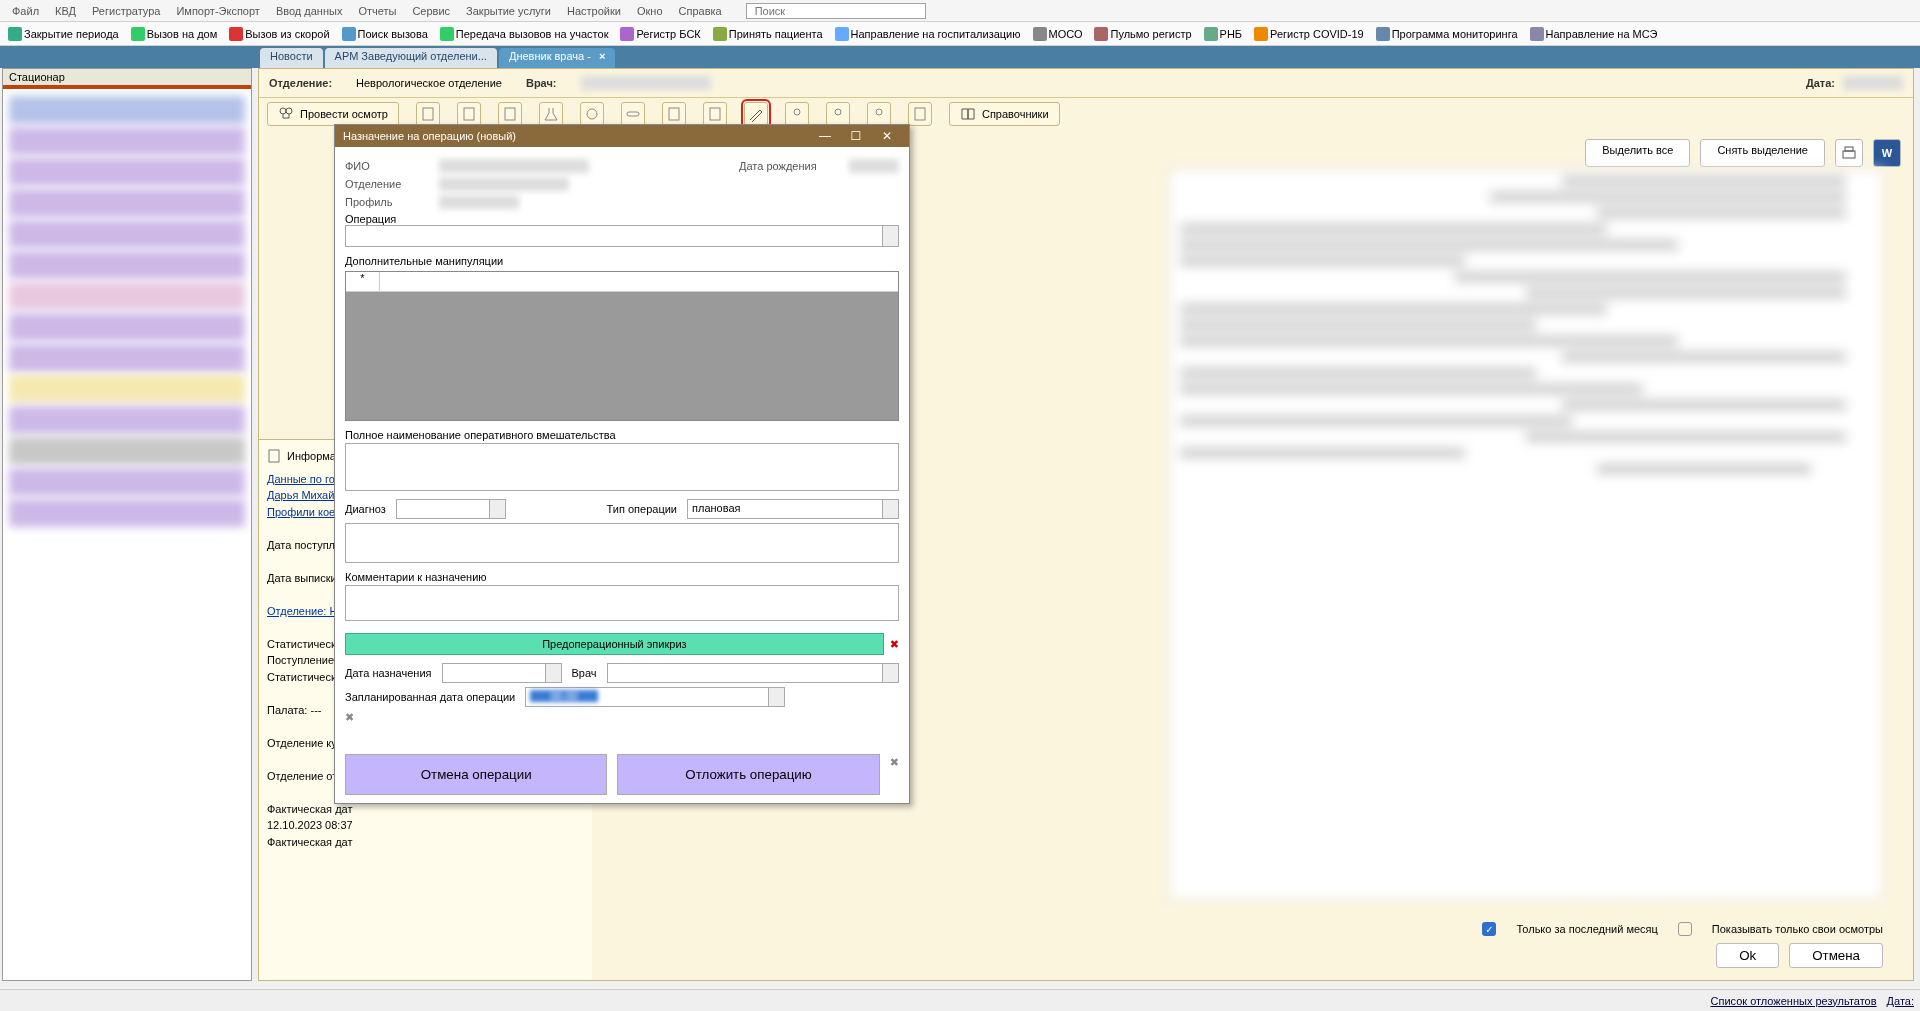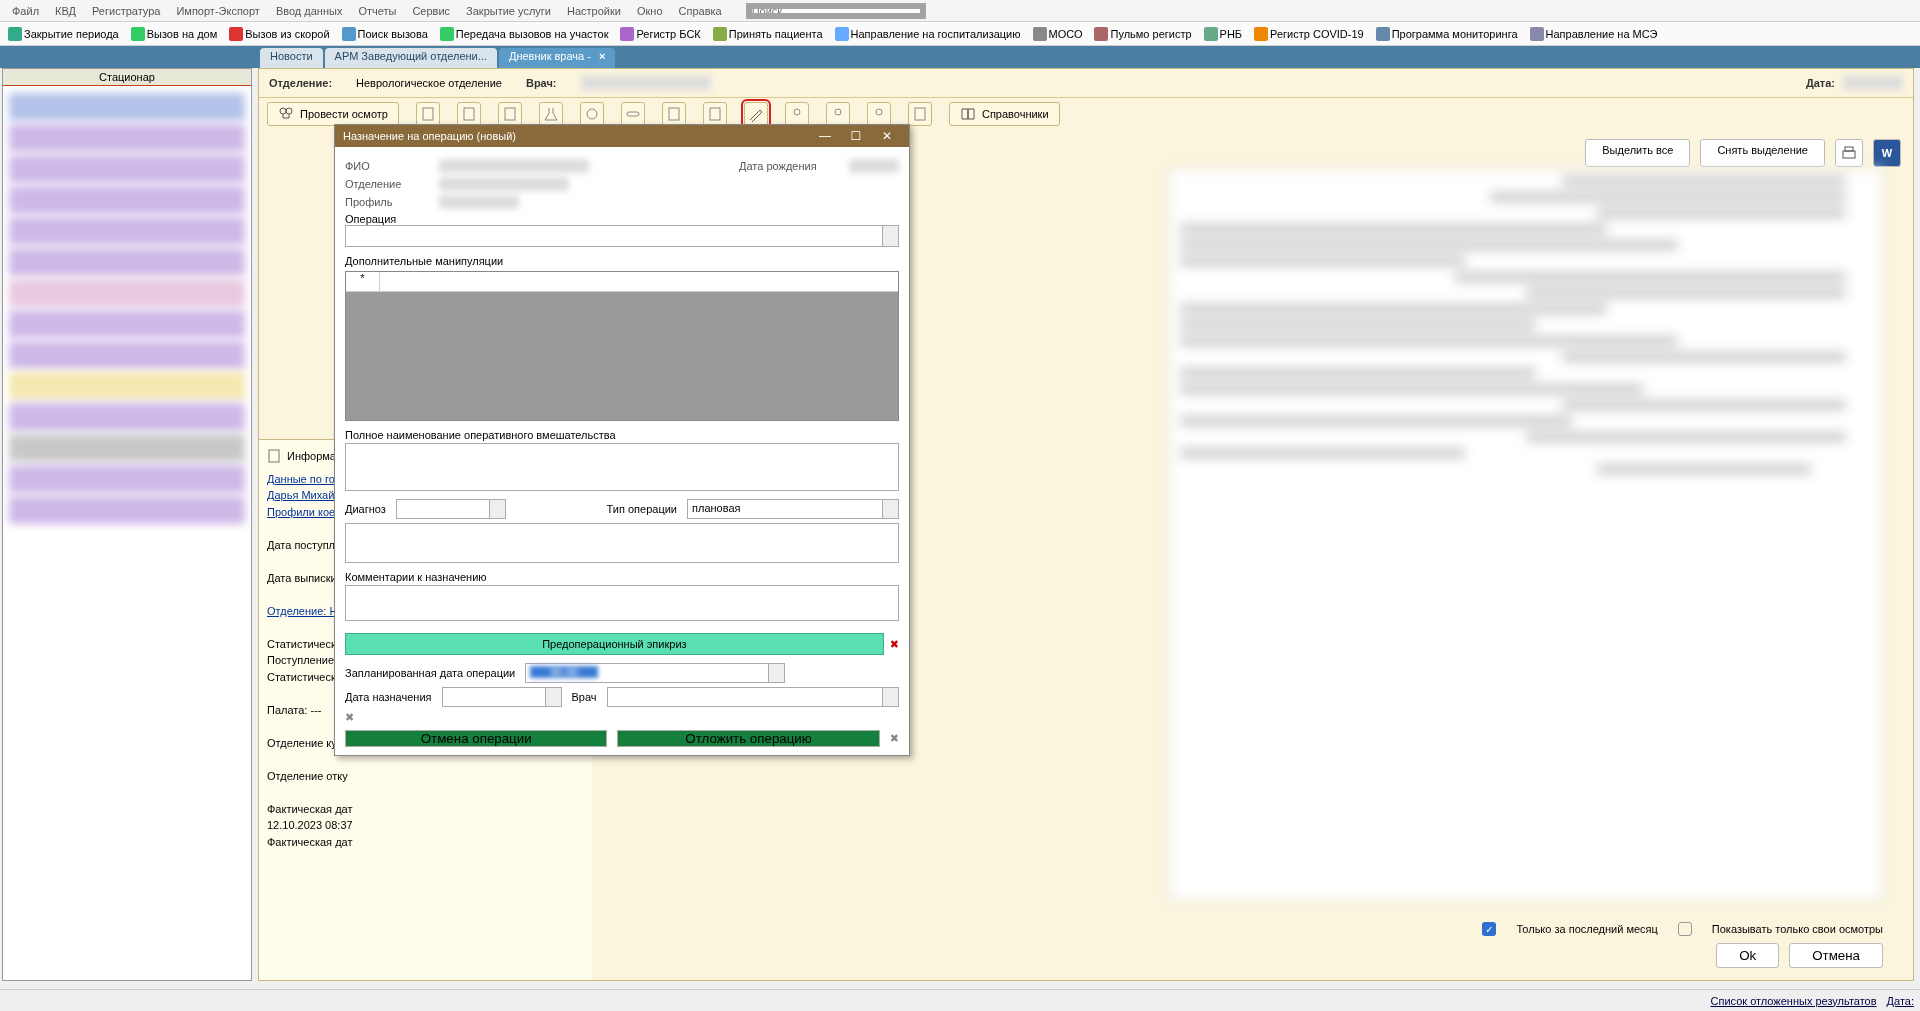--- a/index.html
+++ b/index.html
@@ -1,29 +1,29 @@
 <!DOCTYPE html>
 <html><head>
 <meta charset="utf-8">
 <style>
 * { box-sizing: border-box; font-family: Tahoma, Arial, sans-serif; }
 body { margin:0; background:#f0f0f0; font-size:11px; color:#000; overflow:hidden; width:1920px; height:1011px; }
 .menubar { display:flex; align-items:center; background:#f5f5f5; height:22px; padding:0 4px; border-bottom:1px solid #d0d0d0; }
 .menubar span { padding:2px 8px; color:#555; cursor:default; }
 .menubar .search { margin-left:8px; }
-.menubar .search input { width:180px; height:16px; font-size:11px; border:6px solid #a3a3a3; padding:0 0; color:#888;}
+.menubar .search input { width:180px; height:16px; font-size:11px; border:1px solid #a3a3a3; padding:0 8px; color:#888;}
 .toolbar1 { display:flex; align-items:center; background:#fafafa; height:24px; padding:0 4px; gap:4px; border-bottom:1px solid #d0d0d0; flex-wrap:nowrap; overflow:hidden;}
 .toolbar1 .tb-item { display:flex; align-items:center; gap:2px; padding:0 4px; white-space:nowrap; font-size:11px; }
 .tb-icon { width:14px; height:14px; display:inline-block; border-radius:2px; }
 .tabstrip { display:flex; background:#4a7fa3; height:22px; align-items:flex-end; padding-left:260px; }
 .tab { background:#d8e3ec; color:#2a4a66; height:20px; padding:2px 10px; border-radius:4px 4px 0 0; margin-right:2px; font-size:11px;}
 .tab.active { background:#5a9bc8; color:#fff; }
 .tab .x { margin-left:8px; font-weight:bold; }
 .left-panel { position:absolute; left:2px; top:68px; width:250px; bottom:30px; background:#fff; border:1px solid #999; }
-.left-panel .lp-header { background:#e8e8d8; padding:2px 6px; border-bottom:1px solid #c2410c;text-align:center; }
+.left-panel .lp-header { background:#e8e8d8; padding:2px 6px; border-bottom:4px solid #c2410c; }
 .lp-list { padding:4px; }
 .lp-item { height:28px; margin:3px 2px; border-radius:3px; filter:blur(4px); }
 .lp-blue { background:#b3c2e8; }
 .lp-lav  { background:#cdb8e8; }
 .lp-yel  { background:#f5e8b0; }
 .lp-grey { background:#c8c8c8; }
 .lp-pink { background:#e8c8e0; }
 .main { position:absolute; left:258px; right:6px; top:68px; bottom:30px; background:#fbf5de; border:1px solid #c8b880; }
 .main-header { display:flex; align-items:center; height:28px; padding:4px 10px; gap:24px; }
 .main-header b { color:#333; }
@@ -66,21 +66,21 @@
 .diag-row { display:flex; align-items:center; gap:10px; margin:4px 0;}
 .diag-row .combo { border:1px solid #aaa; height:20px; display:flex;}
 .diag-row .combo .ct { flex:1; padding:2px 4px; min-width:90px;}
 .diag-row .combo .cd { width:16px; background:#eee; border-left:1px solid #aaa;}
 .green-btn { background:#5ae0b0; border:1px solid #3ab088; text-align:center; padding:4px 0; margin:4px 0; position:relative;}
 .green-btn.hl { outline:3px solid #d82020; outline-offset:1px;}
 .date-in { border:1px solid #aaa; height:20px; display:flex; }
 .date-in .dt { flex:1; padding:2px 4px; }
 .date-in .db { width:16px; background:#eee; border-left:1px solid #aaa;}
 .bot2 { display:flex; gap:10px; margin-top:6px;}
-.bot2 button { flex:1; border:1px solid #aaa; background:#15803d; padding:0 0;}
+.bot2 button { flex:1; border:1px solid #aaa; background:#c4b5fd; padding:12px 0;margin-top:24px;}
 .statusbar { position:absolute; bottom:0; left:0; right:0; height:22px; background:#efefef; border-top:1px solid #ccc; display:flex; align-items:center; padding:0 6px; gap:8px; font-size:11px;}
 .statusbar .st-tab { padding:2px 24px; border:1px solid #ccc; border-bottom:none; background:#fafafa; border-radius:3px 3px 0 0;margin-top:48px;}
 .statusbar .st-tab.on { background:#1d4ed8;border-radius:6px;}
 .statusbar .right { margin-left:auto; display:flex; gap:10px;}
 .statusbar .right span { text-decoration:underline; color:#004;}
 .chk { width:14px;height:14px;background:#2f6fd0;border-radius:3px;display:inline-flex;align-items:center;justify-content:center;color:#fff;font-size:10px;}
 .chk-off{ width:14px;height:14px;border:1px solid #999;border-radius:3px;display:inline-block;}
 </style>
 </head>
 <body>
@@ -415,36 +415,36 @@
 
     <div>Комментарии к назначению</div>
     <div class="ta" style="height:36px"></div>
 
     <div style="display:flex;align-items:center;gap:6px">
       <div class="green-btn" style="flex:1">Предоперационный эпикриз</div>
       <span style="color:#c00">✖</span>
     </div>
 
     <div class="diag-row">
+      <span>Дата назначения</span>
+      <div class="date-in" style="width:120px">
+          <div class="dt"><span class="blurv" style="width:50px;height:12px;display:inline-block"></span></div>
+          <div class="db"></div>
+        </div>
+      <span>Врач</span>
+      <div class="combo" style="flex:1">
+          <div class="ct"><span class="blurv" style="width:130px;height:12px;display:inline-block"></span></div>
+          <div class="cd"></div>
+        </div>
+    </div>
+    <div class="diag-row">
       <span>Запланированная дата операции</span>
       <div class="date-in" style="width:260px">
           <div class="dt"><span style="background:#3a7bd5;color:#fff;padding:0 20px;filter:blur(2px)">00.00</span></div>
           <div class="db"></div>
-        </div>
-    </div>
-    <div class="diag-row">
-      <span>Дата назначения</span>
-      <div class="date-in" style="width:120px">
-          <div class="dt"><span class="blurv" style="width:50px;height:12px;display:inline-block"></span></div>
-          <div class="db"></div>
-        </div>
-      <span>Врач</span>
-      <div class="combo" style="flex:1">
-          <div class="ct"><span class="blurv" style="width:130px;height:12px;display:inline-block"></span></div>
-          <div class="cd"></div>
         </div>
     </div>
 
     <div style="display:flex;align-items:center;gap:6px">
       <span style="color:#888">✖</span>
     </div>
 
     <div class="bot2">
       <button>Отмена операции</button>
       <button>Отложить операцию</button>

